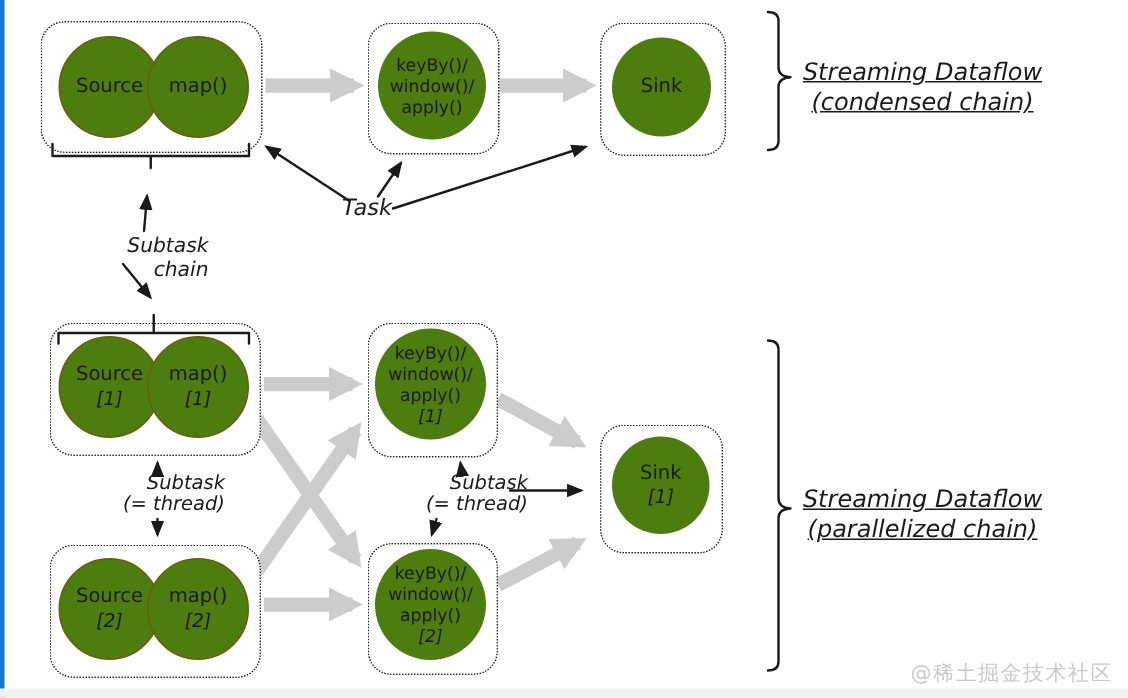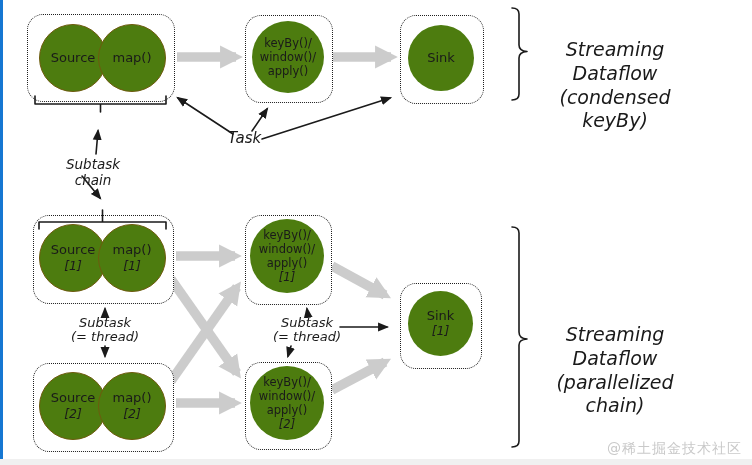--- a/index.html
+++ b/index.html
@@ -14,23 +14,23 @@
 
   .nodebox{position:absolute;border:1.6px dotted #1f1f1f;border-radius:16px;background:#fff;z-index:2;}
   .circle{position:absolute;border-radius:50%;background:#4d7c0f;display:flex;flex-direction:column;
           align-items:center;justify-content:center;text-align:center;z-index:2;line-height:1.2;}
   .circle.outlined{border:1.3px solid #6e5b0e;}
   .lbl{font-size:13px;}
   .small{font-size:11.5px;line-height:1.22;}
   .idx{font-style:italic;font-size:12.5px;line-height:1.25;}
   .idx-sm{font-style:italic;font-size:11.5px;line-height:1.22;}
 
-  .annot{position:absolute;font-style:italic;z-index:4;text-align:center;}
-  .caption{position:absolute;z-index:4;font-style:italic;font-size:19px;line-height:1.25;
-           text-align:center;width:160px;}
+  .annot{position:absolute;font-style:italic;z-index:4;text-align:right;}
+  .caption{position:absolute;z-index:4;font-style:italic;font-size:16px;line-height:1.25;
+           text-align:center;width:160px;text-decoration:underline;}
   .watermark{position:absolute;right:10px;bottom:7px;font-size:14px;color:#c9c9c9;z-index:6;letter-spacing:1px;}
 </style>
 </head>
 <body>
 
 <div class="stage">
 
   <svg class="layer under" viewBox="0 0 752 465">
     <defs>
       <marker id="gh" viewBox="0 0 10 10" refX="7" refY="5" markerWidth="2.4" markerHeight="2.8" orient="auto">
@@ -149,21 +149,21 @@
     <div>Subtask</div>
     <div>(= thread)</div>
   </div>
   <div class="annot" style="left:262px;top:316px;width:90px;font-size:13px;line-height:1.1;">
     <div>Subtask</div>
     <div>(= thread)</div>
   </div>
 
   <div class="caption" style="left:535px;top:38px;">
     <div>Streaming Dataflow</div>
-    <div>(condensed keyBy)</div>
+    <div>(condensed chain)</div>
   </div>
   <div class="caption" style="left:535px;top:323px;">
     <div>Streaming Dataflow</div>
     <div>(parallelized chain)</div>
   </div>
 
   <div class="watermark">@稀土掘金技术社区</div>
 
   <div class="accent-bar"></div>
   <div class="bottom-strip"></div>

